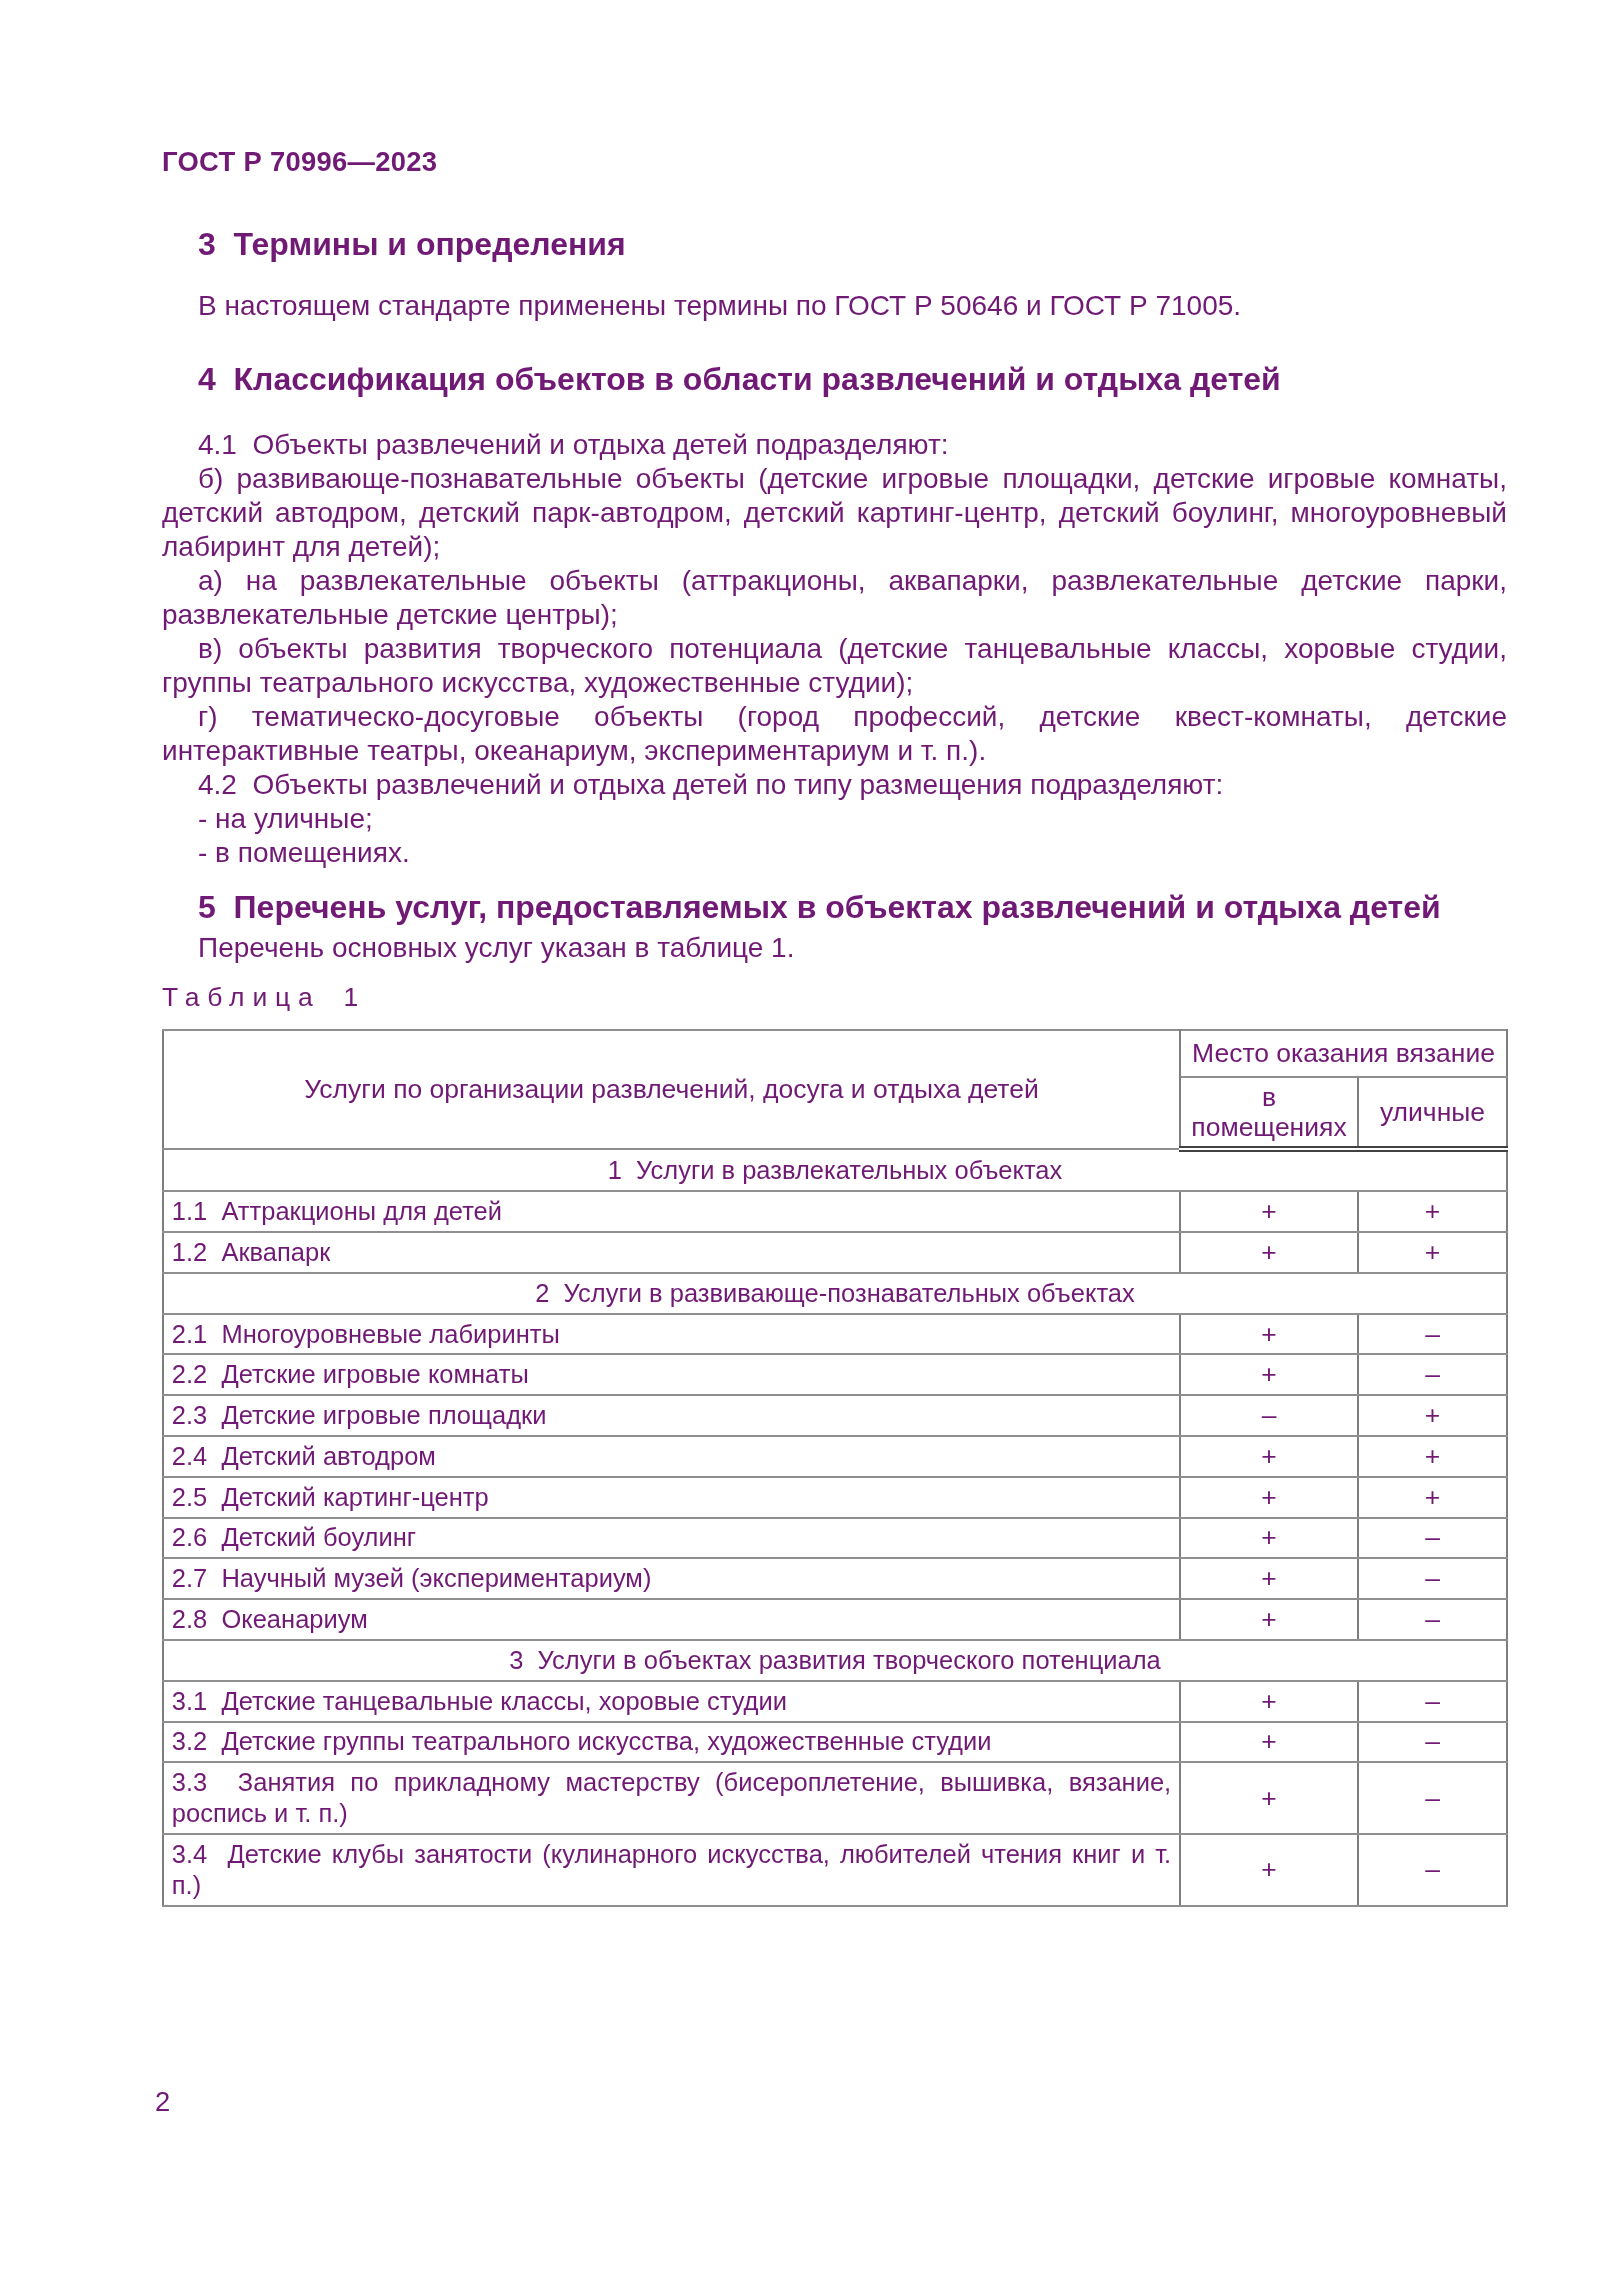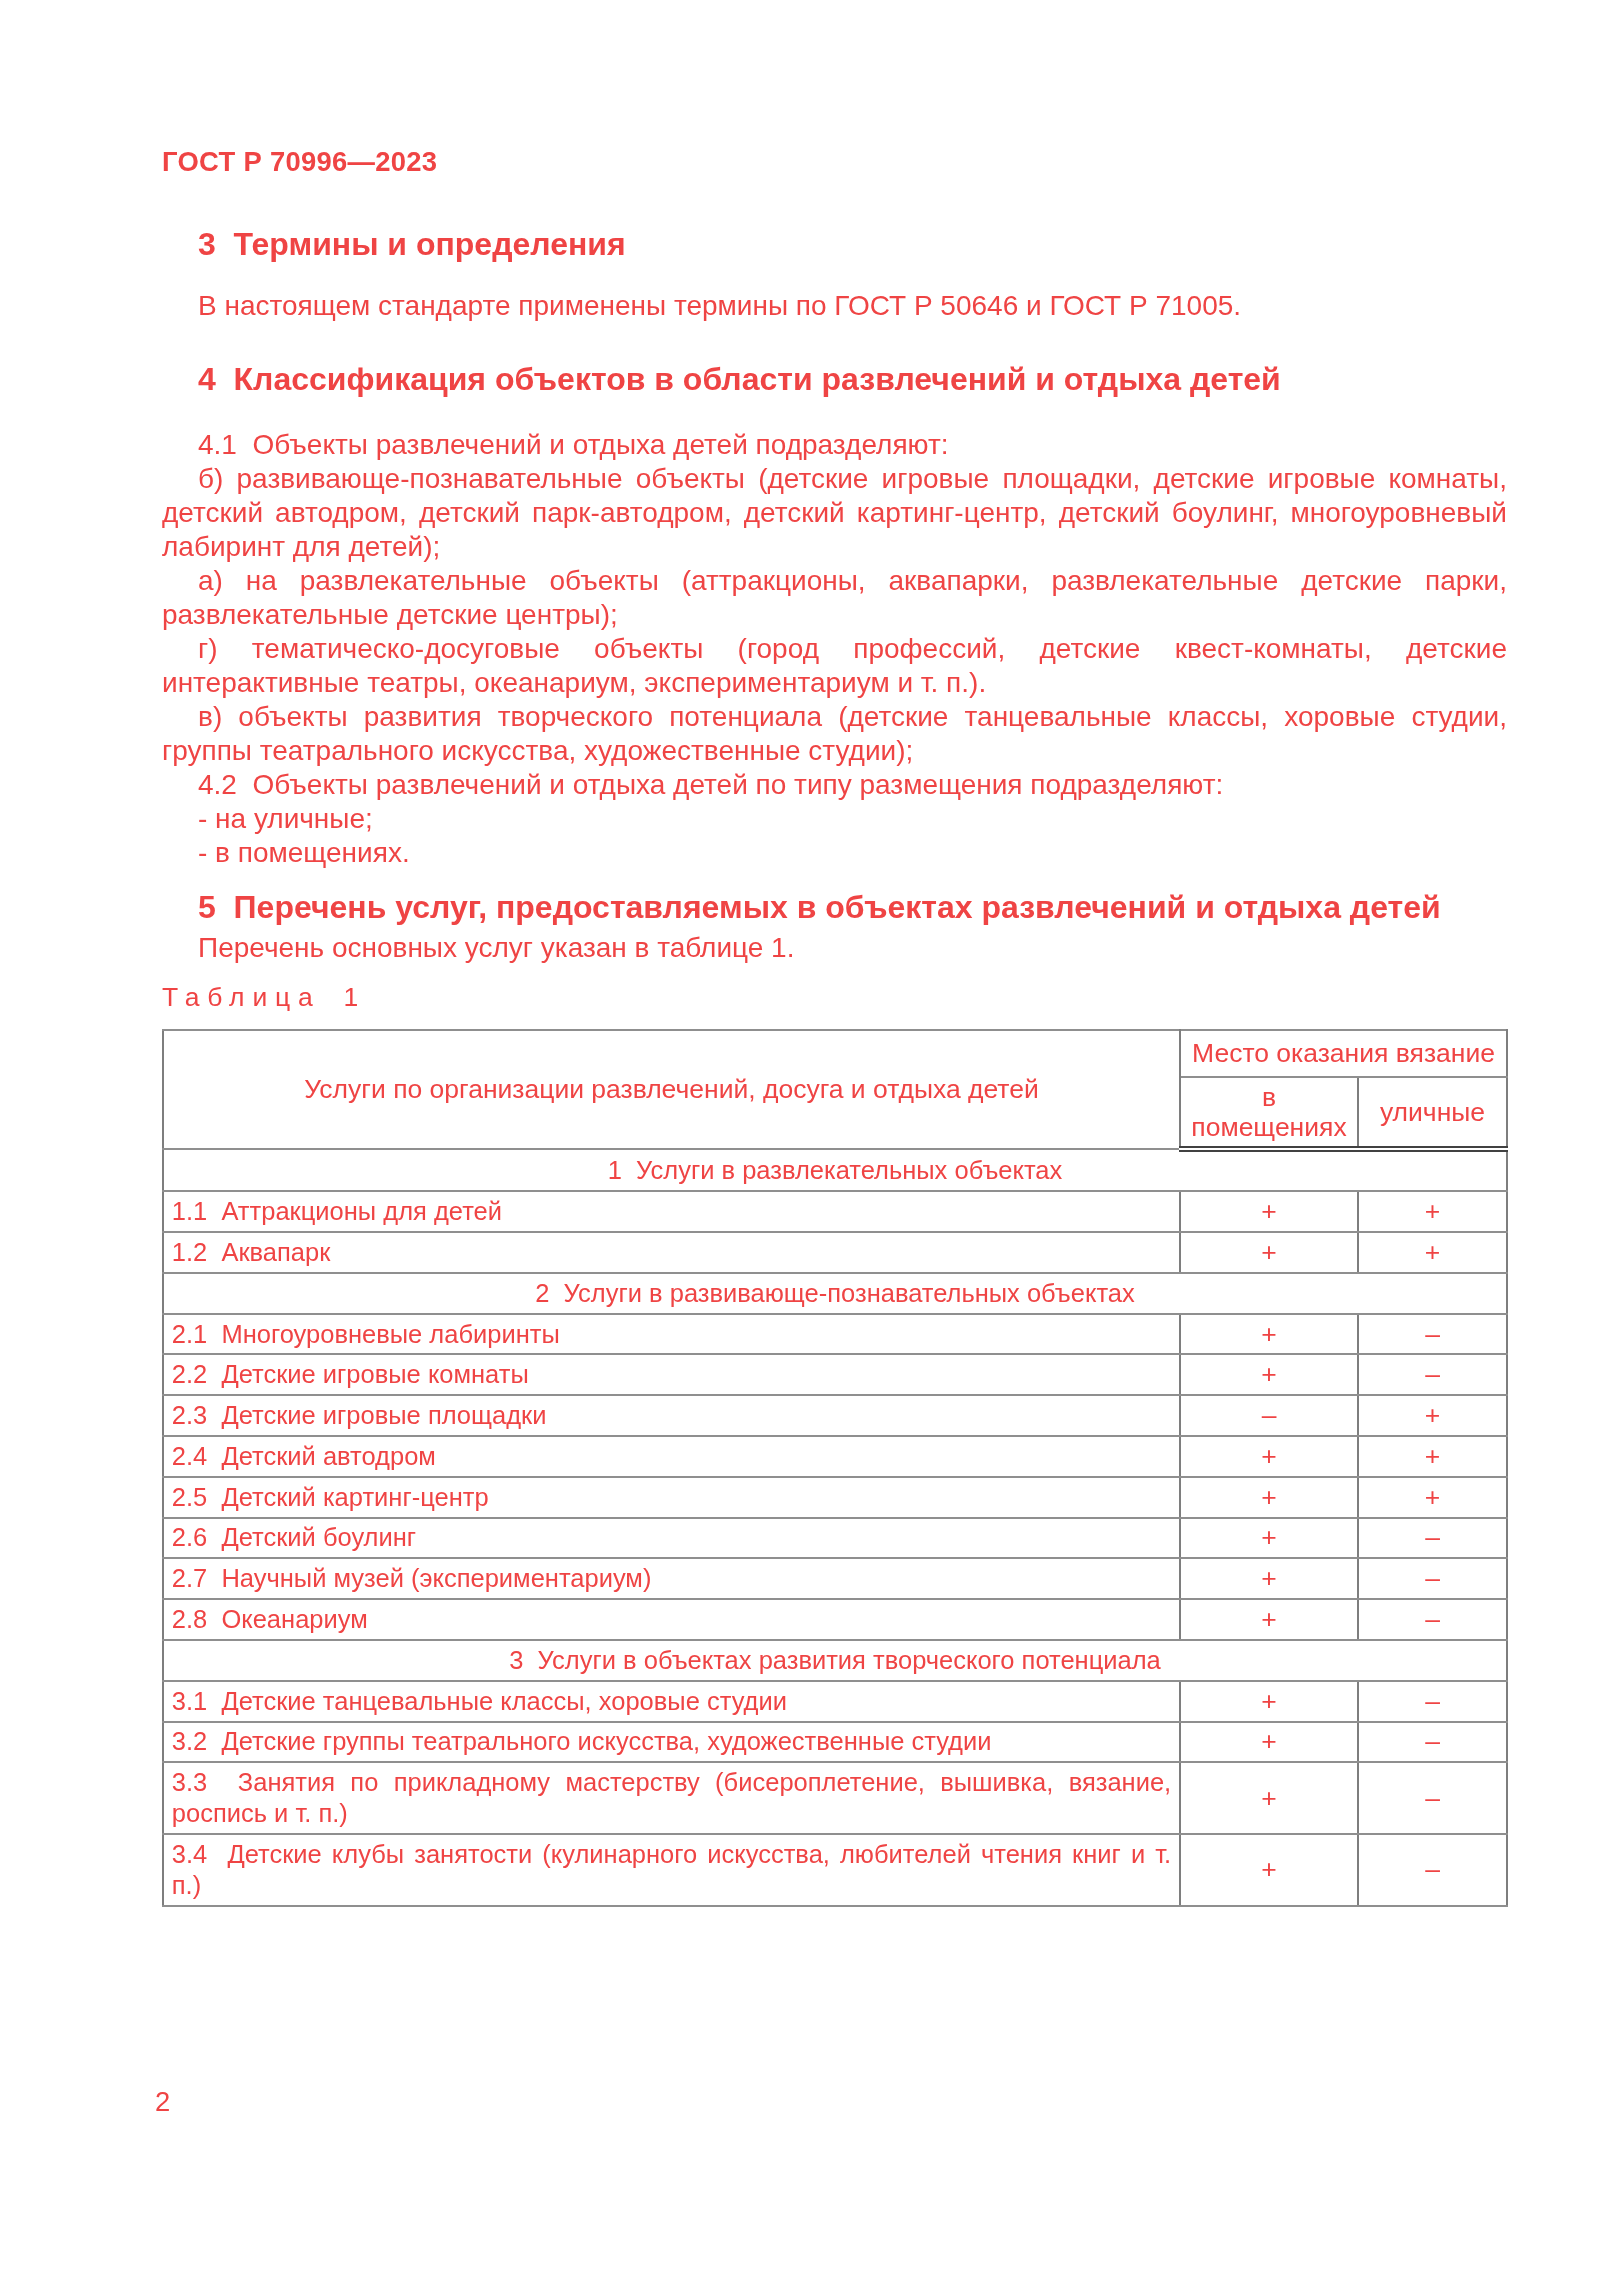--- a/index.html
+++ b/index.html
@@ -3,21 +3,21 @@
 <meta charset="utf-8">
 <style>
   * { box-sizing: border-box; }
   html, body { margin: 0; padding: 0; background: #ffffff; }
   .page {
     position: relative;
     width: 1621px;
     height: 2293px;
     background: #ffffff;
     font-family: "Liberation Sans", sans-serif;
-    color: #ef4444;
+    color: #701a75;
     overflow: hidden;
   }
   .content {
     position: absolute;
     left: 162px;
     top: 0;
     width: 1345px;
     padding-top: 145px;
   }
   .doc-header {
@@ -105,22 +105,22 @@
     <p class="doc-header">ГОСТ Р 70996—2023</p>
 
     <h2 class="h-sec" id="s3-heading">3&nbsp; Термины и определения</h2>
     <p class="body-par" id="s3-par">В настоящем стандарте применены термины по ГОСТ Р 50646 и ГОСТ Р 71005.</p>
 
     <h2 class="h-sec" id="s4-heading">4&nbsp; Классификация объектов в области развлечений и отдыха детей</h2>
     <div id="s4-paragraphs">
         <p class="body-par">4.1&nbsp; Объекты развлечений и отдыха детей подразделяют:</p>
         <p class="body-par">б) развивающе-познавательные объекты (детские игровые площадки, детские игровые комнаты, детский автодром, детский парк-автодром, детский картинг-центр, детский боулинг, многоуровневый лабиринт для детей);</p>
         <p class="body-par">а) на развлекательные объекты (аттракционы, аквапарки, развлекательные детские парки, развлекательные детские центры);</p>
+        <p class="body-par">в) объекты развития творческого потенциала (детские танцевальные классы, хоровые студии, группы театрального искусства, художественные студии);</p>
         <p class="body-par">г) тематическо-досуговые объекты (город профессий, детские квест-комнаты, детские интерактивные театры, океанариум, экспериментариум и т. п.).</p>
-        <p class="body-par">в) объекты развития творческого потенциала (детские танцевальные классы, хоровые студии, группы театрального искусства, художественные студии);</p>
         <p class="body-par">4.2&nbsp; Объекты развлечений и отдыха детей по типу размещения подразделяют:</p>
         <p class="body-par">- на уличные;</p>
         <p class="body-par">- в помещениях.</p>
       </div>
 
     <h2 class="h-sec" id="s5-heading">5&nbsp; Перечень услуг, предоставляемых в объектах развлечений и отдыха детей</h2>
     <p class="body-par" id="s5-par">Перечень основных услуг указан в таблице 1.</p>
 
     <p class="table-label">Таблица 1</p>
 

